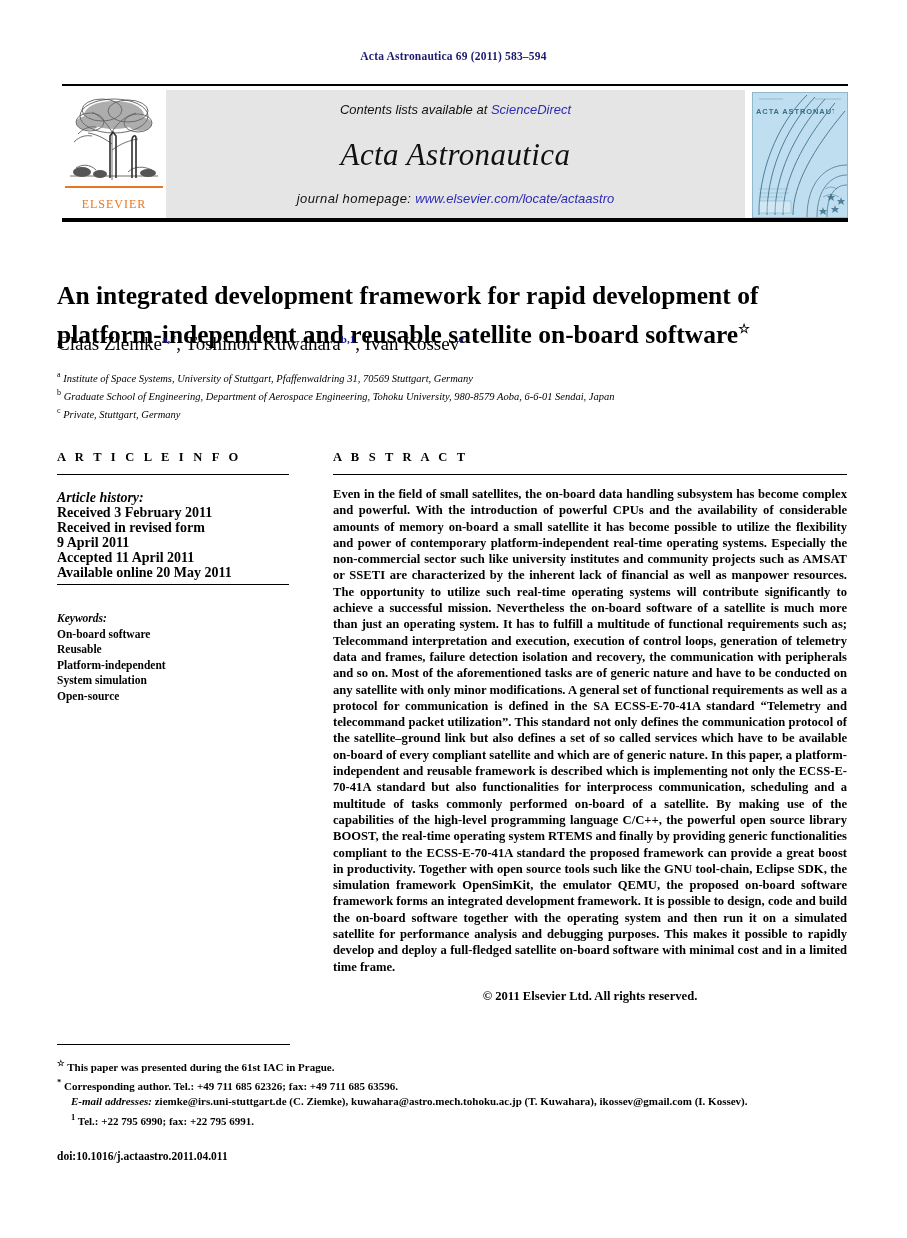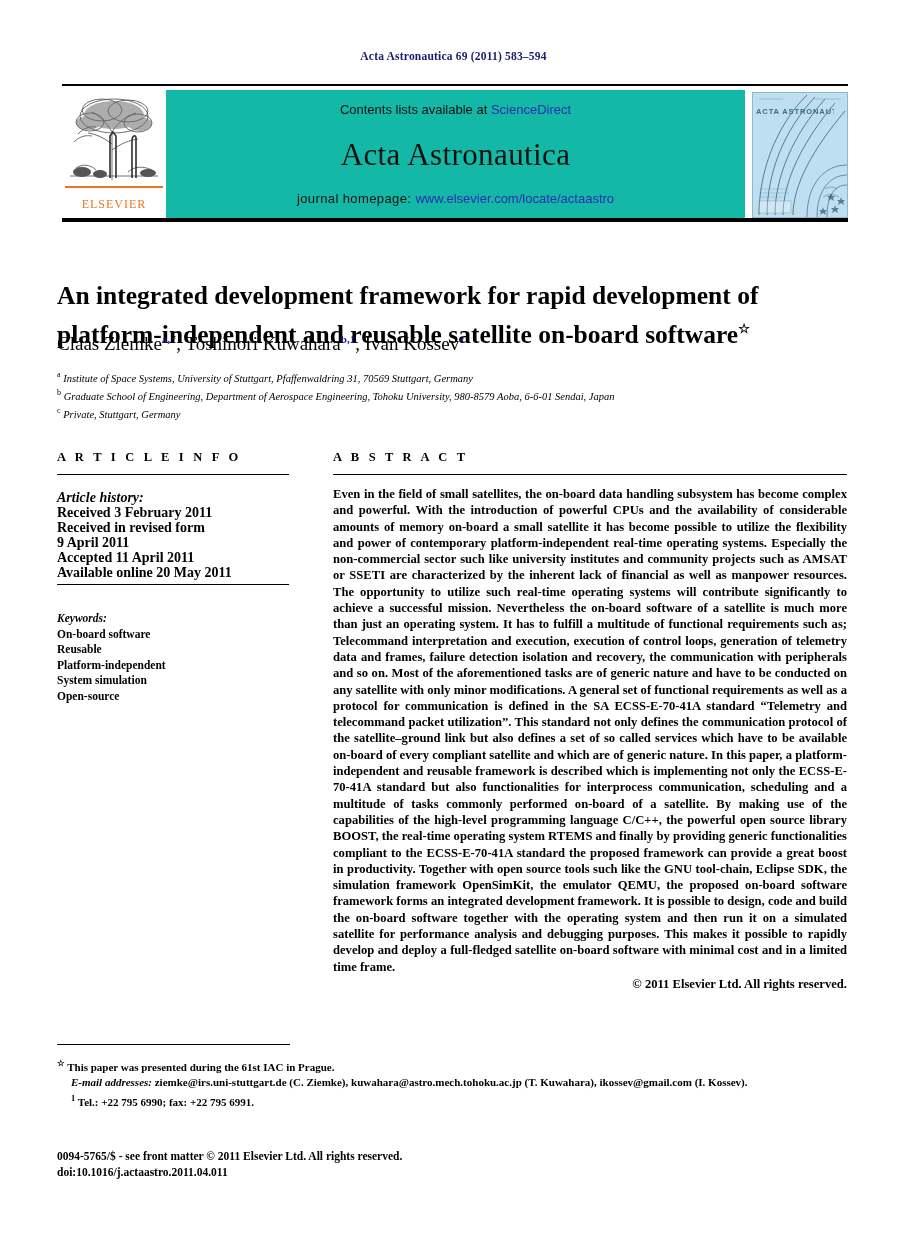--- a/index.html
+++ b/index.html
@@ -77,22 +77,23 @@
   .elsevier-rule {
     position: absolute;
     left: 3px;
     bottom: 30px;
     width: 98px;
     height: 2px;
     background: #E87722;
   }
   .masthead-center {
     flex: 1 1 auto;
-    background: #14b8a6;
+    background: #e5e5e5;
     position: relative;
+    font-style: italic;
   }
   .contents-line {
     position: absolute;
     top: 12px; left: 0; width: 100%;
     text-align: center;
     font-family: "Liberation Sans", sans-serif;
     font-size: 13px;
     color: #111;
   }
   .sd-link {
@@ -256,22 +257,22 @@
   .abstract-body {
     margin-top: 11px;
     font-family: "Liberation Serif", serif;
     font-size: 12.6px;
     line-height: 16.3px;
     text-align: justify;
     font-weight: bold;
     color: #000000;
   }
   .copyright-line {
-    margin-top: 2px;
-    text-align: right;
+    margin-top: 14px;
+    text-align: center;
     font-family: "Liberation Serif", serif;
     font-size: 12.6px;
     font-weight: bold;
   }
 
   
   .foot-rule {
     position: absolute;
     left: 57px;
     top: 1044px;
@@ -446,22 +447,22 @@
     <div class="sect-head">A B S T R A C T</div>
     <div class="hr-thin"></div>
     <div class="abstract-body">Even in the field of small satellites, the on-board data handling subsystem has become complex and powerful. With the introduction of powerful CPUs and the availability of considerable amounts of memory on-board a small satellite it has become possible to utilize the flexibility and power of contemporary platform-independent real-time operating systems. Especially the non-commercial sector such like university institutes and community projects such as AMSAT or SSETI are characterized by the inherent lack of financial as well as manpower resources. The opportunity to utilize such real-time operating systems will contribute significantly to achieve a successful mission. Nevertheless the on-board software of a satellite is much more than just an operating system. It has to fulfill a multitude of functional requirements such as; Telecommand interpretation and execution, execution of control loops, generation of telemetry data and frames, failure detection isolation and recovery, the communication with peripherals and so on. Most of the aforementioned tasks are of generic nature and have to be conducted on any satellite with only minor modifications. A general set of functional requirements as well as a protocol for communication is defined in the SA ECSS-E-70-41A standard “Telemetry and telecommand packet utilization”. This standard not only defines the communication protocol of the satellite–ground link but also defines a set of so called services which have to be available on-board of every compliant satellite and which are of generic nature. In this paper, a platform-independent and reusable framework is described which is implementing not only the ECSS-E-70-41A standard but also functionalities for interprocess communication, scheduling and a multitude of tasks commonly performed on-board of a satellite. By making use of the capabilities of the high-level programming language C/C++, the powerful open source library BOOST, the real-time operating system RTEMS and finally by providing generic functionalities compliant to the ECSS-E-70-41A standard the proposed framework can provide a great boost in productivity. Together with open source tools such like the GNU tool-chain, Eclipse SDK, the simulation framework OpenSimKit, the emulator QEMU, the proposed on-board software framework forms an integrated development framework. It is possible to design, code and build the on-board software together with the operating system and then run it on a simulated satellite for performance analysis and debugging purposes. This makes it possible to rapidly develop and deploy a full-fledged satellite on-board software with minimal cost and in a limited time frame.</div>
     <div class="copyright-line">© 2011 Elsevier Ltd. All rights reserved.</div>
   </div>
 
   <div class="foot-rule"></div>
 
   <div class="footnotes">
     <p class="fn-line fn-bold"><span class="fn-sup">☆</span> <span>This paper was presented during the 61st IAC in Prague.</span></p>
+    <p class="fn-line fn-bold"><span class="fn-sup">*</span> <span>Corresponding author. Tel.: +49 711 685 62326; fax: +49 711 685 63596.</span></p>
     <p class="fn-line indent2 fn-bold"><span class="fn-ital">E-mail addresses:</span><span> ziemke@irs.uni-stuttgart.de (C. Ziemke), kuwahara@astro.mech.tohoku.ac.jp (T. Kuwahara), ikossev@gmail.com (I. Kossev).</span></p>
     <p class="fn-line indent2 fn-bold"><span class="fn-sup">1</span> <span>Tel.: +22 795 6990; fax: +22 795 6991.</span></p>
   </div>
 
   <div class="copyfoot">
-    <div>0094-5765/$ - see front matter © 2011 Elsevier Ltd. All rights reserved.</div>
     <div>doi:10.1016/j.actaastro.2011.04.011</div>
   </div>
 
 </div>
 
 </body></html>

